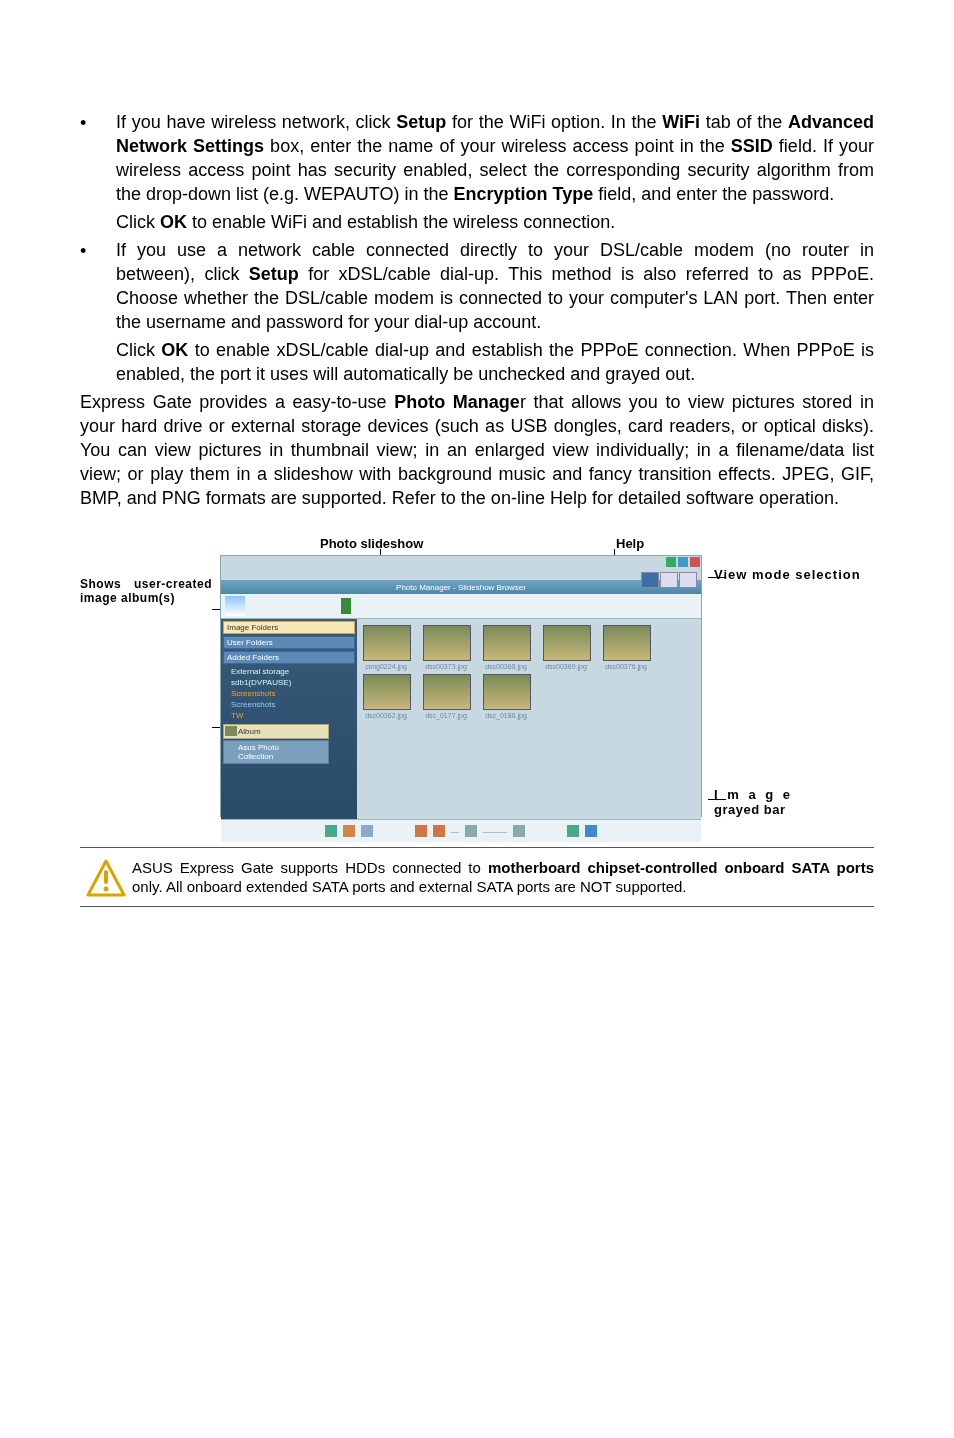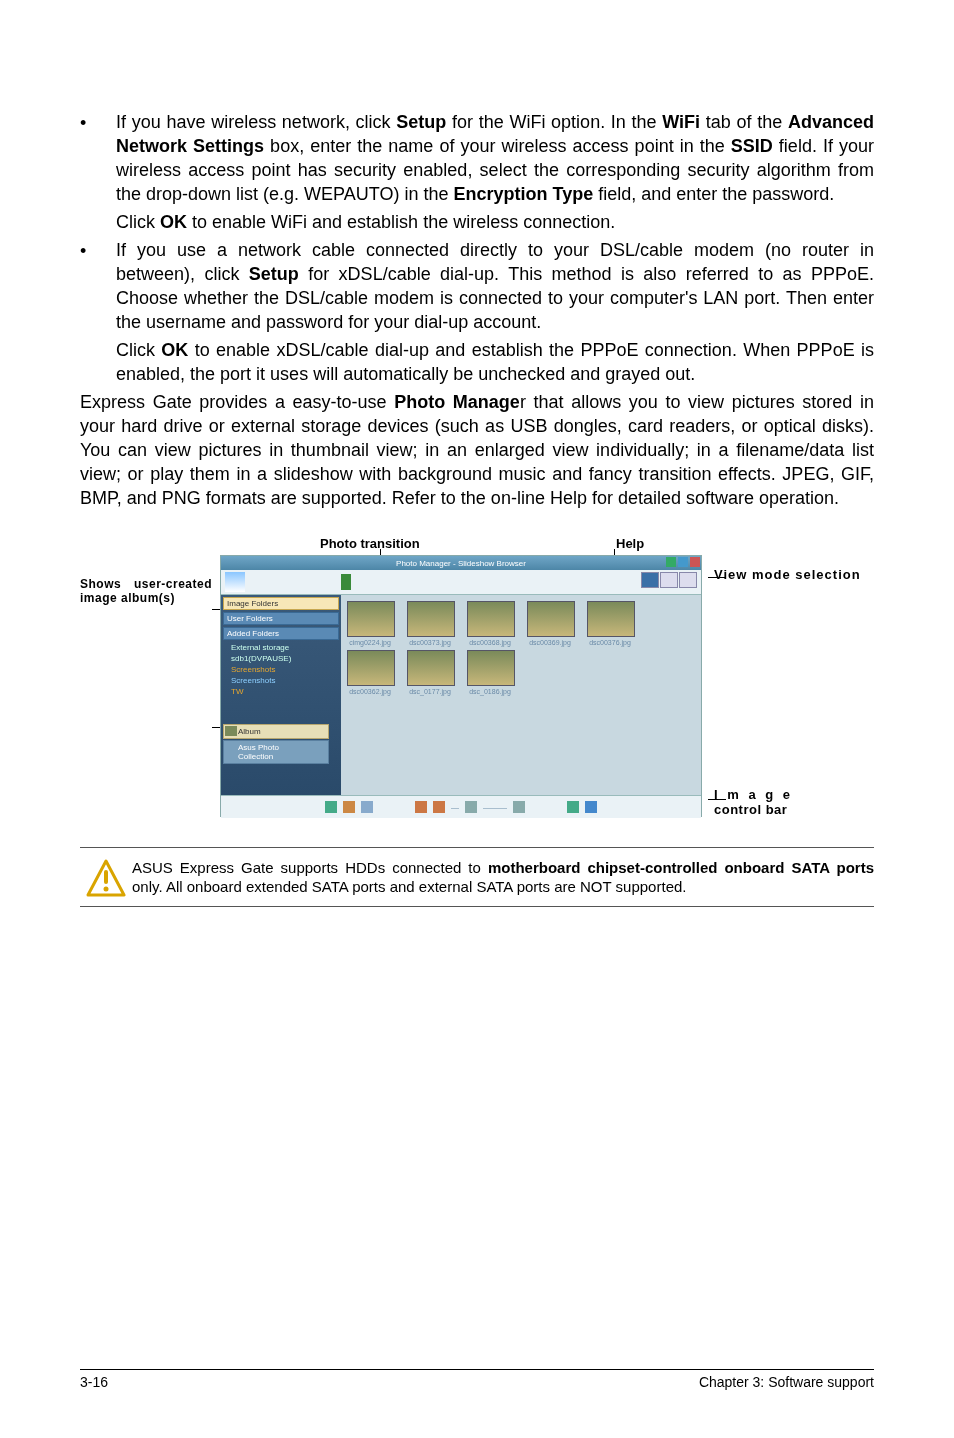--- a/index.html
+++ b/index.html
@@ -93,20 +93,21 @@
   }
   .fig-center .titlebar {
     height: 14px;
     background: linear-gradient(#6fa6c7,#4d86a7);
     color:#fff;
     font-size:8px;
     padding:0 4px;
     display:flex;
     justify-content:center;
     align-items:center;
+    margin-top:24px;
   }
   .win-icons {
     position:absolute; top:0; right:0;
     display:flex; gap:2px; padding:1px;
   }
   .win-icons span {
     width:10px; height:10px; background:#3a6; font-size:8px;
     display:inline-block;
   }
   .fig-center .toolbar {
@@ -131,21 +132,21 @@
   .viewmode span {
     width:16px;height:14px;background:#dde; border:1px solid #88a;
     display:inline-block;
   }
   .viewmode span.active { background:#3a6fa7; }
   .fig-center .main {
     display:flex;
     height: 200px;
   }
   .fig-center .sidebar {
-    width: 120px;
+    width: 136px;
     background: linear-gradient(#3a5a7a,#2a4a6a);
     color:#fff;
     font-size:8px;
     padding:2px;
     box-sizing:border-box;
   }
   .fig-center .sidebar .hdr {
     background:#f7e7b7; color:#333; padding:1px 3px; margin-bottom:2px;
     border:1px solid #c7a74f;
   }
@@ -271,21 +272,21 @@
         <span>If you use a network cable connected directly to your DSL/cable modem (no router in between), click <b>Setup</b> for xDSL/cable dial-up. This method is also referred to as PPPoE. Choose whether the DSL/cable modem is connected to your computer's LAN port. Then enter the username and password for your dial-up account.</span>
         <div class="sub">Click <b>OK</b> to enable xDSL/cable dial-up and establish the PPPoE connection. When PPPoE is enabled, the port it uses will automatically be unchecked and grayed out.</div>
       </div>
     </li>
   </ul>
 
   <p class="para">Express Gate  provides a easy-to-use <b>Photo Manage</b>r that allows you to view pictures stored in your hard drive or external storage devices (such as USB dongles, card readers, or optical disks). You can view pictures in thumbnail view; in an enlarged view individually; in a filename/data list view; or play them in a slideshow with background music and fancy transition effects. JPEG, GIF, BMP, and PNG formats are supported. Refer to the on-line Help for detailed software operation.</p>
 
   <div class="fig-wrap">
     <div class="fig-top-labels">
-      <div class="lab1">Photo transition</div>
+      <div class="lab1">Photo slideshow</div>
       <div class="lab2">Help</div>
     </div>
 
     <div class="fig-row fig-container">
 
       <div class="leader" style="left:132px; top:54px; width:20px;"></div>
       <div class="leader" style="left:132px; top:172px; width:20px;"></div>
       <div class="leader" style="left:300px; top:-6px; width:1px; height:18px;"></div>
       <div class="leader" style="left:534px; top:-6px; width:1px; height:18px;"></div>
       <div class="leader" style="left:628px; top:22px; width:18px;"></div>
@@ -386,35 +387,31 @@
           <span class="spacer"></span>
           <span class="ic" style="background:#4a8"></span>
           <span class="ic" style="background:#48c"></span>
         </div>
       </div>
 
       <div class="fig-right">
         <div class="vmode">View mode selection</div>
         <div class="ictrl">
           <span>I m a g e</span><br>
-          <span style="letter-spacing:0.5px">control bar</span>
+          <span style="letter-spacing:0.5px">grayed bar</span>
         </div>
       </div>
     </div>
   </div>
 
   <div class="note">
     <div class="icon">
       <svg viewBox="0 0 40 40">
         <polygon points="20,3 38,37 2,37" fill="none" stroke="#d9a400" stroke-width="3" stroke-linejoin="round"></polygon>
         <rect x="18" y="12" width="4" height="14" rx="2" fill="#d9a400"></rect>
         <circle cx="20" cy="31" r="2.5" fill="#d9a400"></circle>
       </svg>
     </div>
     <div class="txt">ASUS Express Gate supports HDDs connected to <b>motherboard chipset-controlled onboard SATA ports</b> only. All onboard extended SATA ports and external SATA ports are NOT supported.</div>
   </div>
 
-  <div class="footer">
-    <span>3-16</span>
-    <span>Chapter 3: Software support</span>
-  </div>
 
 </div>
 
 </body></html>

